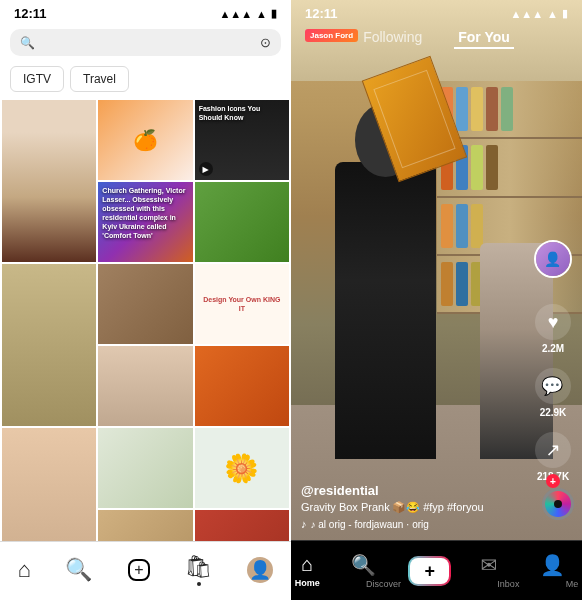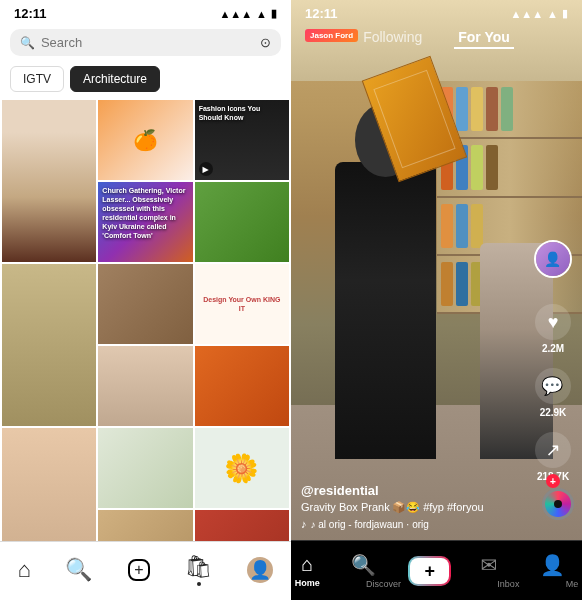--- a/index.html
+++ b/index.html
@@ -478,27 +478,26 @@
     <span class="time">12:11</span>
     <div class="ig-status-icons">
       <span>▲▲▲</span>
       <span>▲</span>
       <span>▮</span>
     </div>
   </div>
 
   <div class="ig-search-bar">
     <span class="search-icon">🔍</span>
-    <input type="text" placeholder="Search" style="">
     <span class="camera-icon">⊙</span>
   </div>
 
   <div class="ig-categories">
     <div class="ig-cat-item">IGTV</div>
-    <div class="ig-cat-item active">Architecture</div>
+    <div class="ig-cat-item">Travel</div>
   </div>
 
   <div class="ig-grid-container">
 
     <div class="grid-cell span-row-2 color-dress"></div>
     <div class="grid-cell color-food"></div>
     <div class="grid-cell color-fashion-dark">
       <span class="grid-text top-left">Fashion Icons You Should Know</span>
       <div class="grid-play-icon">▶</div>
     </div>

